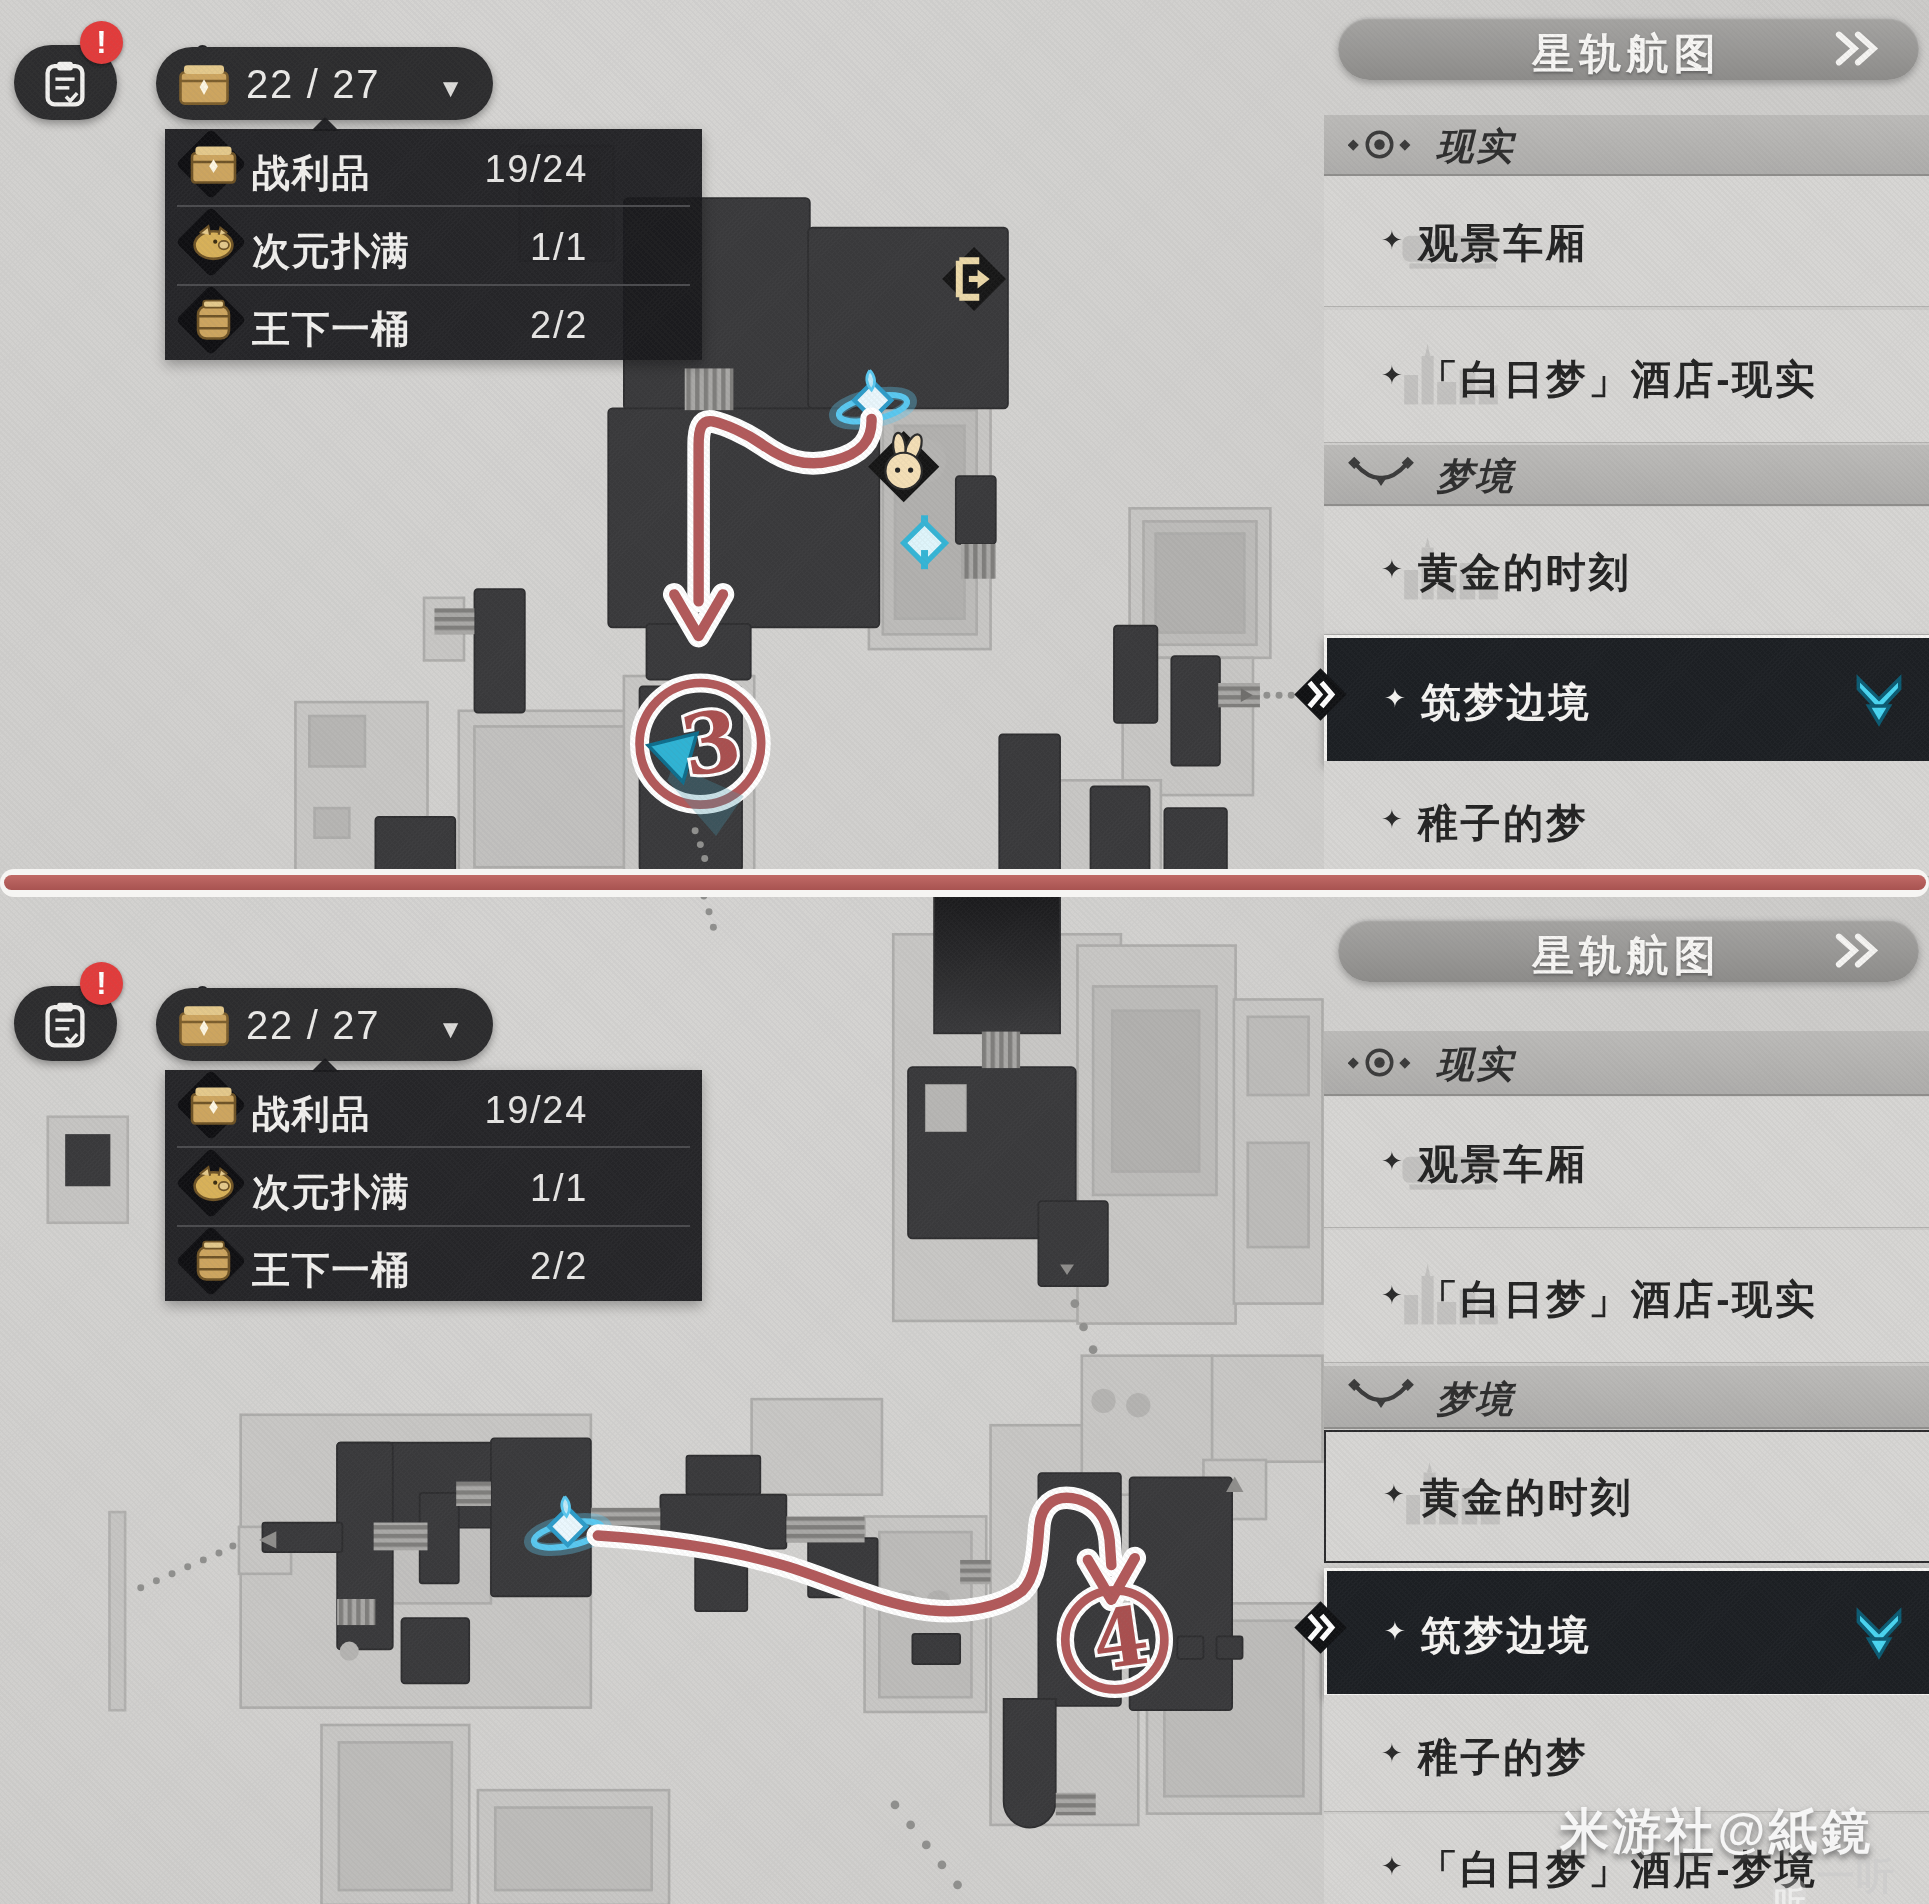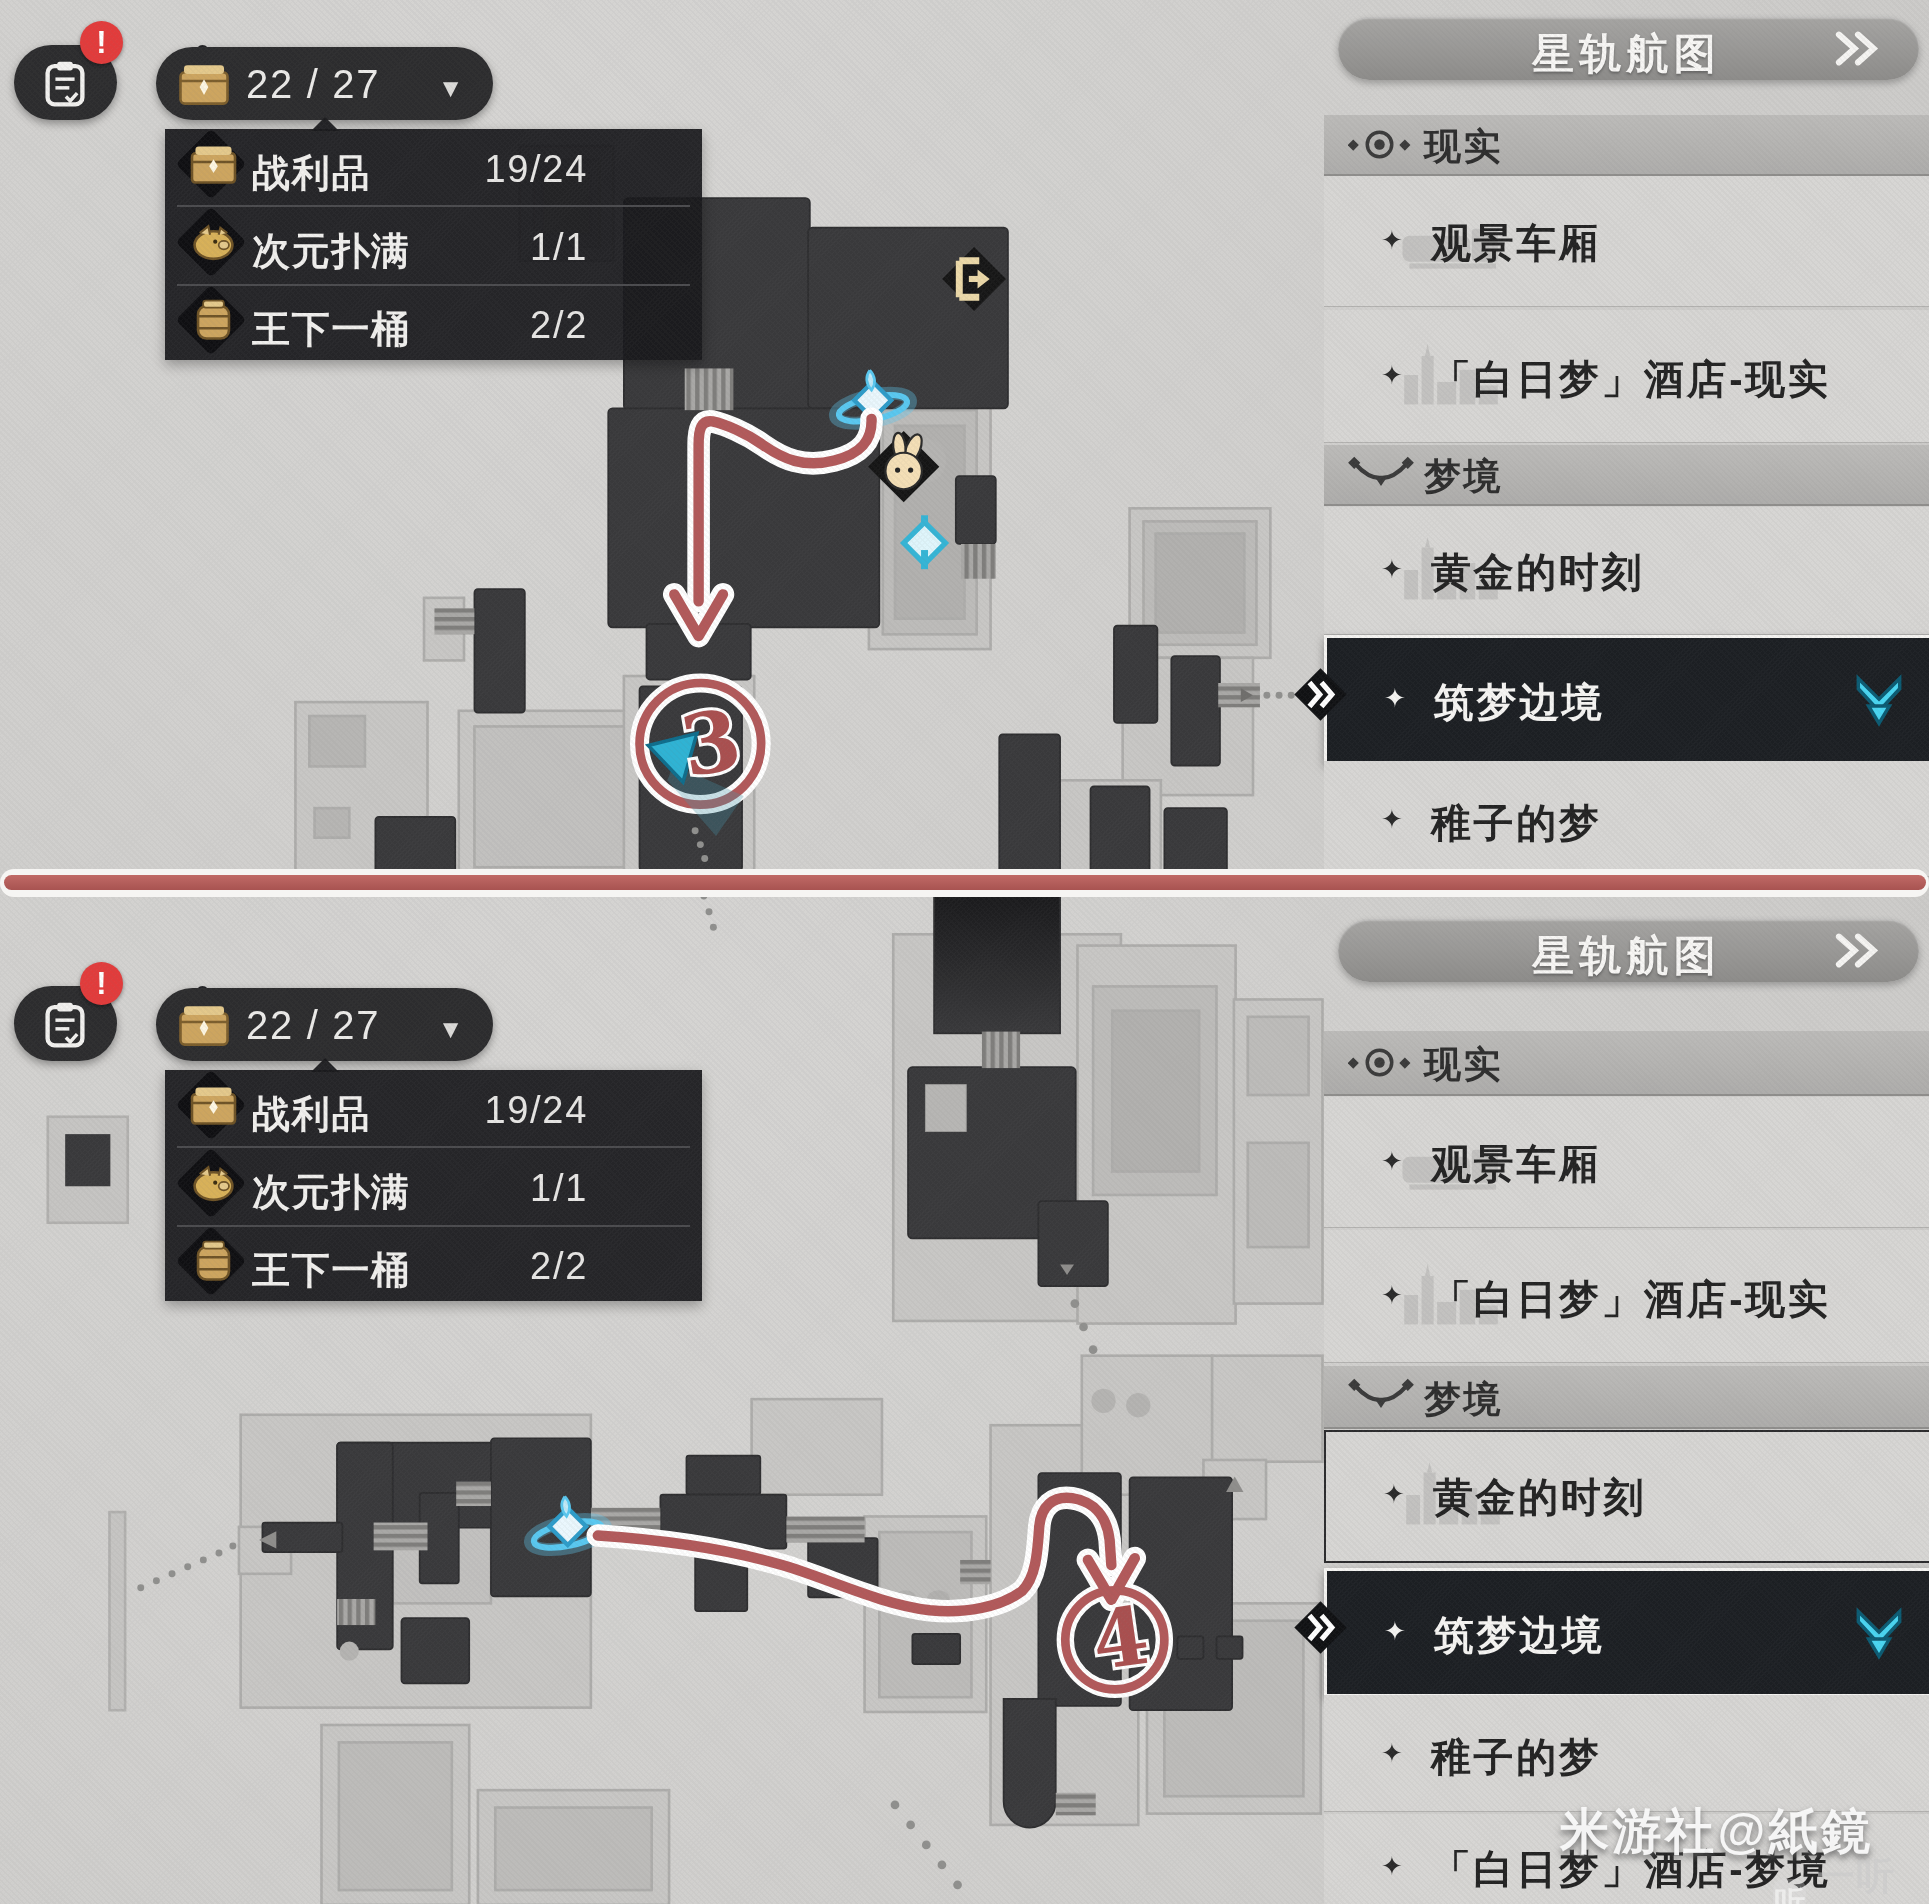--- a/index.html
+++ b/index.html
@@ -36,24 +36,24 @@
   .pdiv{position:absolute;left:12px;width:513px;height:1.7px;background:#4b4b4e;}
 
   
   .sb-title{position:absolute;left:1338px;width:581px;height:63px;border-radius:35px;
             background:linear-gradient(#a6a5a3,#8d8c8a);box-shadow:0 3.5px 7px rgba(0,0,0,.25), inset 0 1.7px 1.7px rgba(255,255,255,.35);}
   .sb-title .t{position:absolute;left:0;right:4px;top:8.7px;text-align:center;font-size:42px;font-weight:bold;color:#f7f6f4;
                text-shadow:0 1.7px 2.6px rgba(60,60,60,.5);letter-spacing:5.2px;}
   .sb-title svg{position:absolute;right:35px;top:14px;}
   .sb-strip{position:absolute;left:1324px;width:606px;background:linear-gradient(#bcbbb9,#aeadab);
             border-bottom:2.6px solid #8f8e8c;}
-  .sb-strip span.txt{position:absolute;left:100px;font-size:37px;font-weight:bold;color:#2e2e2e;letter-spacing:2.6px;}
+  .sb-strip span.txt{position:absolute;left:112px;font-size:37px;font-weight:bold;color:#2e2e2e;letter-spacing:2.6px;font-style:italic;}
   .sb-strip svg{position:absolute;left:24px;}
   .sb-row{position:absolute;left:1324px;width:606px;background:#d7d6d4;border-bottom:1.7px solid #b3b2b0;}
-  .sb-row .lab{position:absolute;left:107px;font-size:40px;font-weight:bold;color:#232323;letter-spacing:2.6px;white-space:nowrap;}
+  .sb-row .lab{position:absolute;left:94px;font-size:40px;font-weight:bold;color:#232323;letter-spacing:2.6px;white-space:nowrap;}
   .sb-row .spark{position:absolute;left:57px;font-size:26px;color:#2a2a2a;}
   .sb-row .bldg{position:absolute;left:75px;opacity:.55;}
   .sb-row.selected{background:#1c1f23;border:3.5px solid #f4f3f1;box-shadow:0 3.5px 8.7px rgba(0,0,0,.35);}
   .sb-row.selected .lab{color:#f5f4f2;}
   .sb-row.selected .spark{color:#f5f4f2;}
   .sb-row.outlined{border:2.6px solid #2b2b2d;}
   .sel-marker{position:absolute;width:50px;height:50px;}
   .sel-marker .dia{position:absolute;left:7px;top:7px;width:37px;height:37px;background:#101113;transform:rotate(45deg);}
   .sel-marker svg{position:absolute;left:8.7px;top:9.6px;}
   .cyan-dd{position:absolute;}

